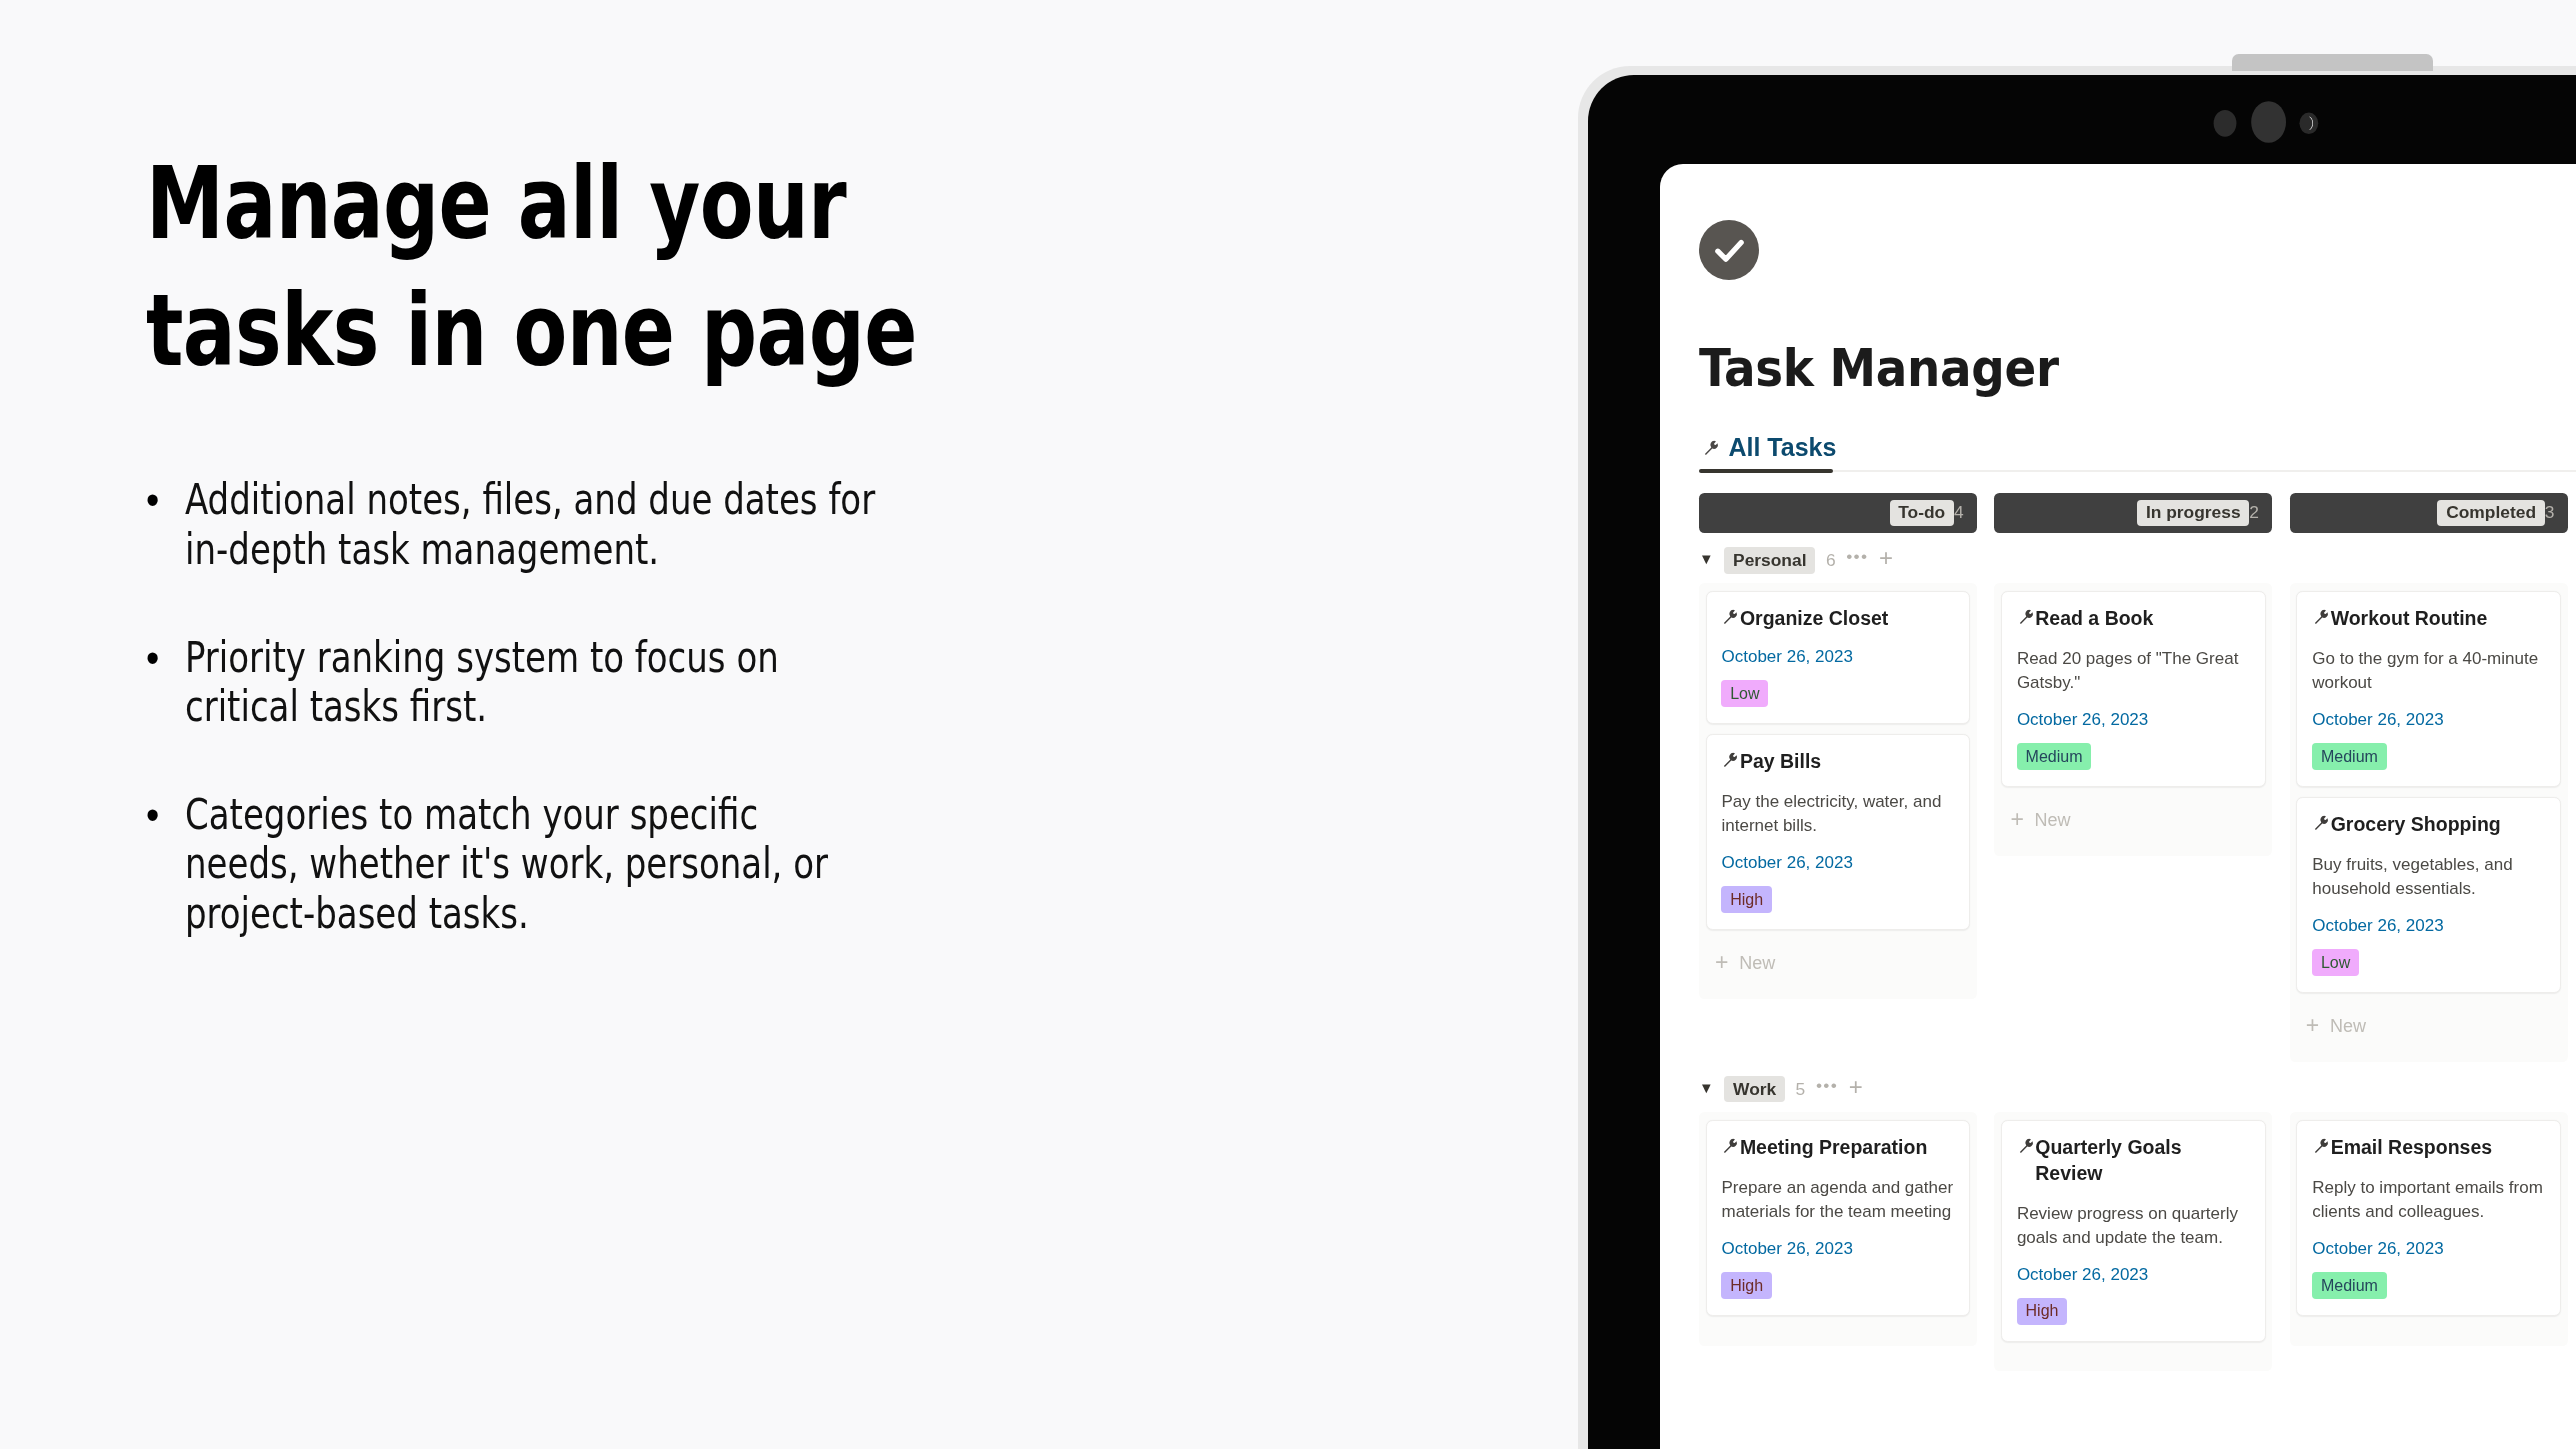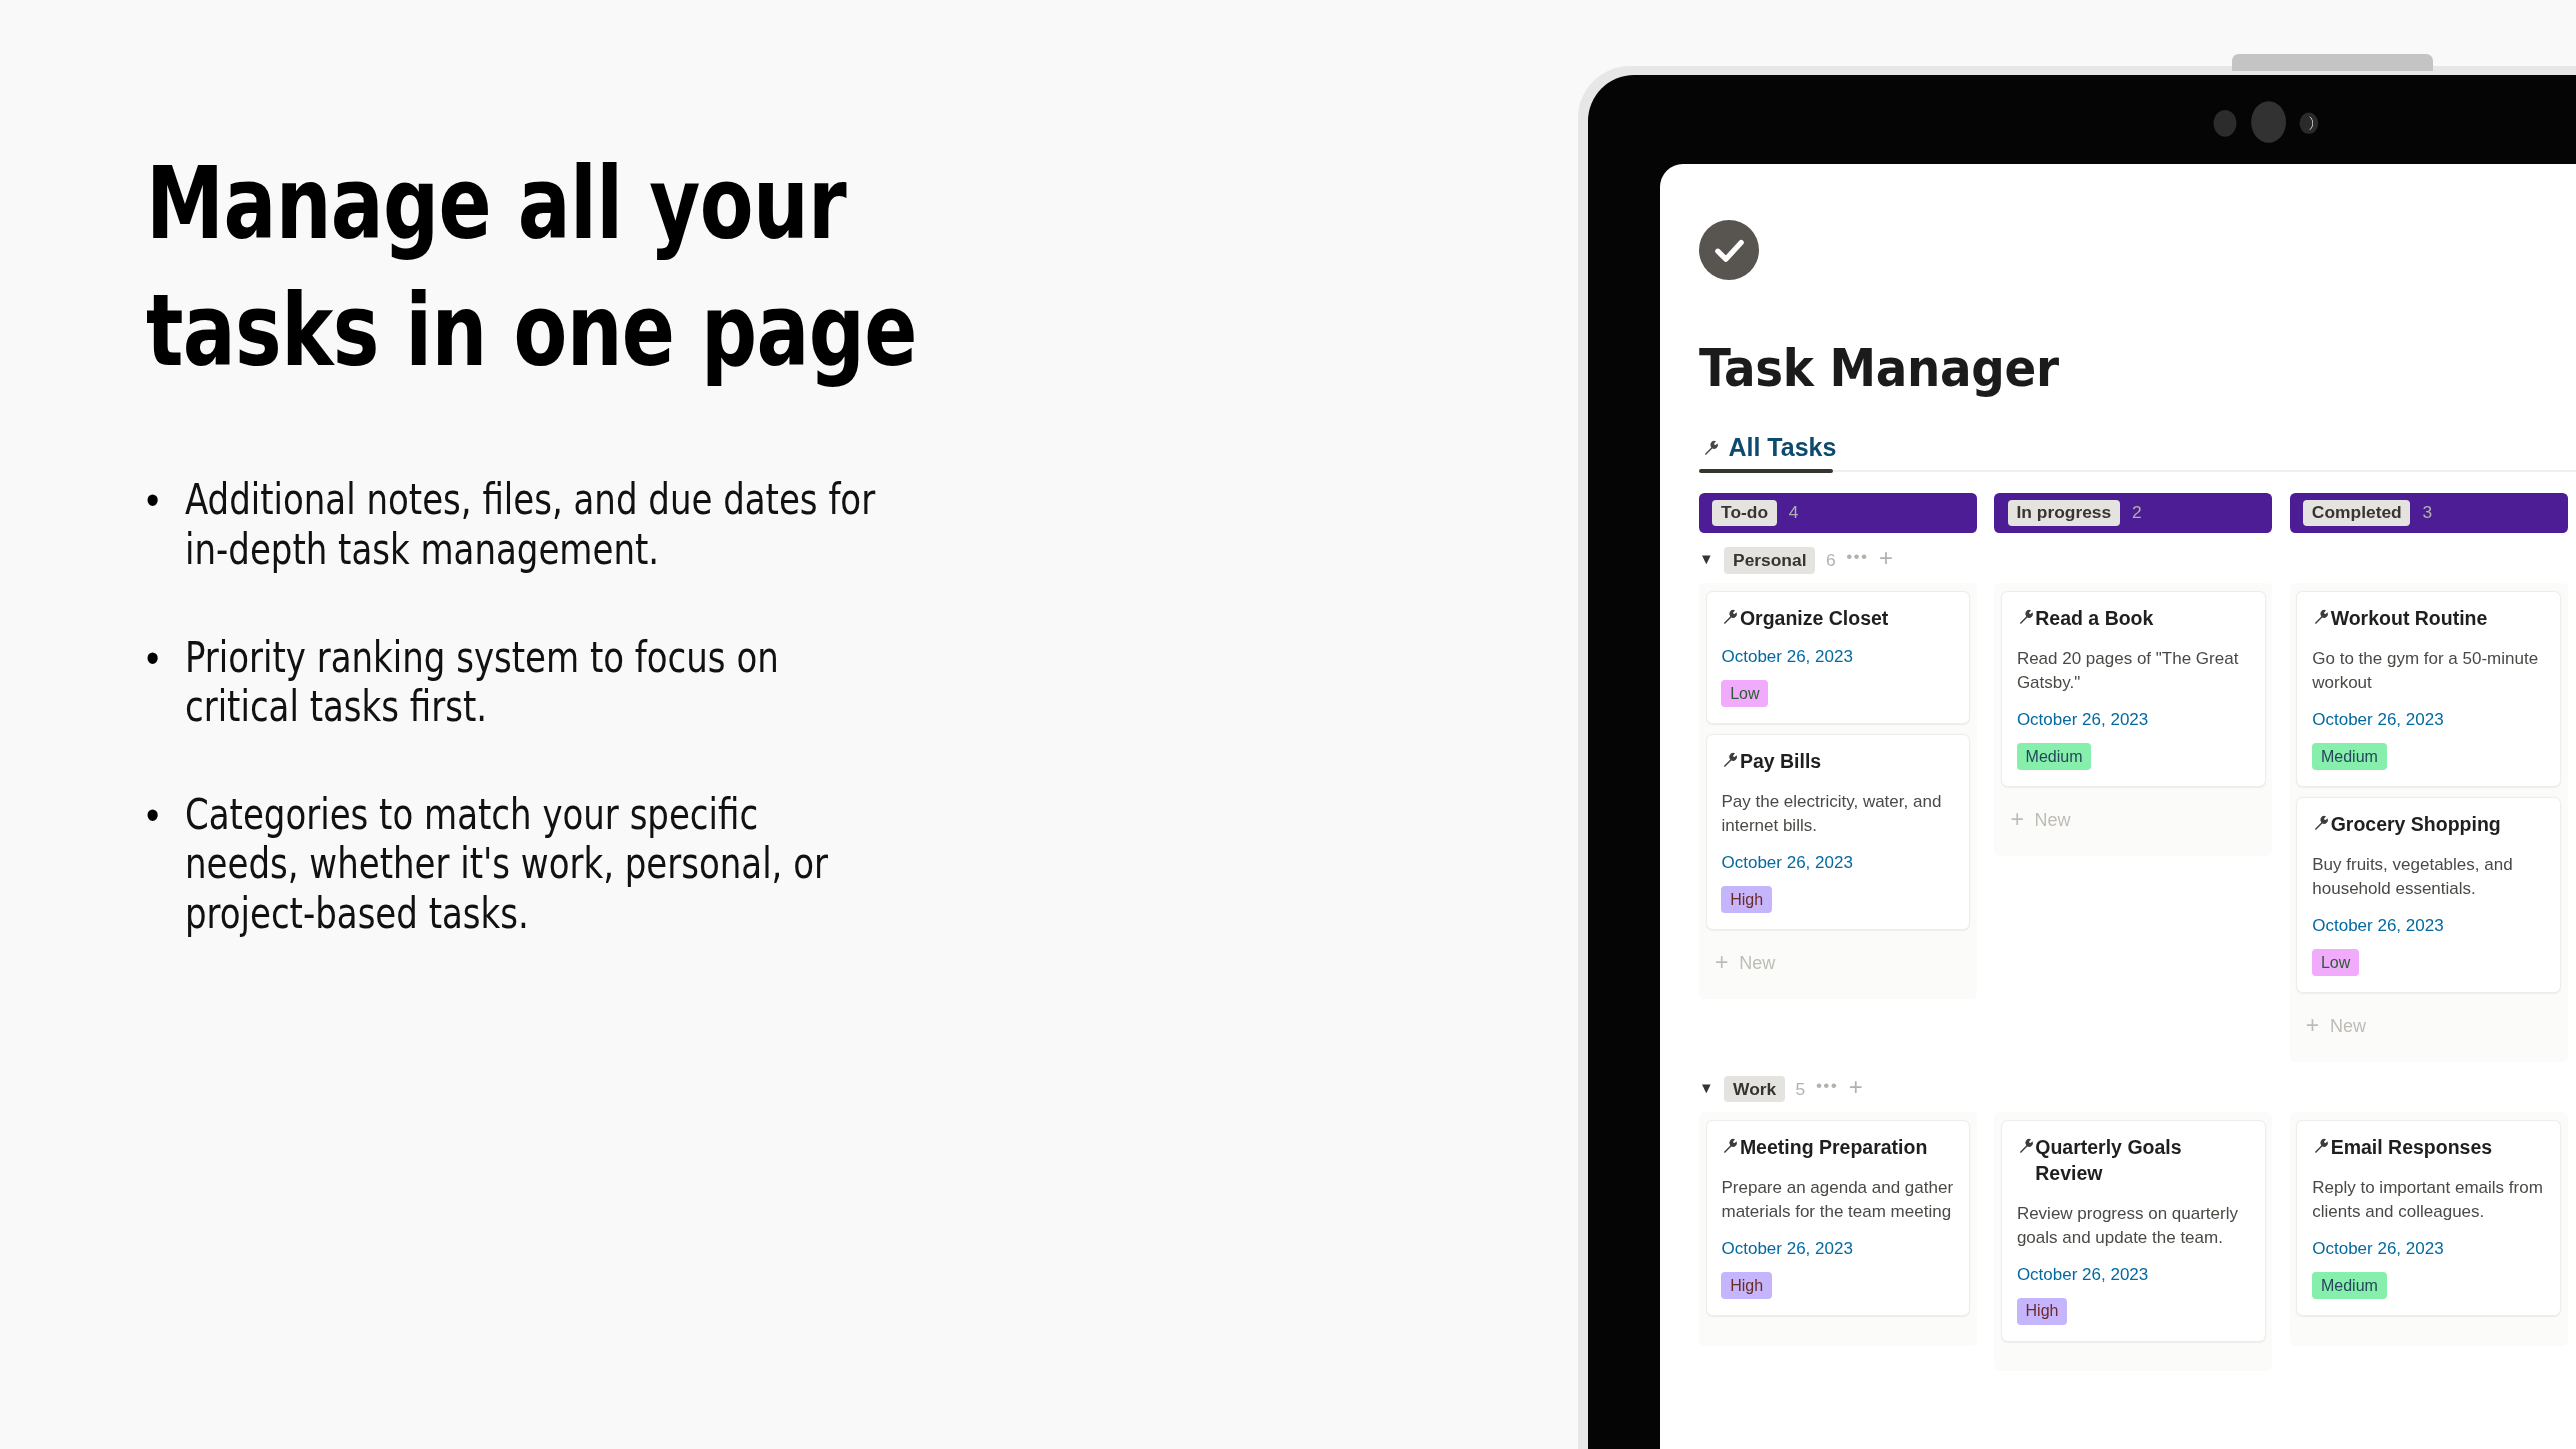--- a/index.html
+++ b/index.html
@@ -151,25 +151,26 @@
     width:925px;
   }
   .board-row{
     display:flex;
     gap:17.4px;
     align-items:flex-start;
   }
   .col{ width:278px; flex:0 0 278px; }
 
   .col-head{
-    background:#4c1d95;
+    background:#404040;
     border-radius:5.4px;
     padding:10.7px 13.4px;
-    display:flex; align-items:center; gap:12px;
+    display:flex; align-items:center; 
     height:40px;
+    justify-content:flex-end;
   }
   .chip{
     background:#e4e3e0;
     border-radius:4px;
     padding:2.7px 8.7px;
     font-size:17.4px;
     font-weight:600;
     color:#37352f;
     white-space:nowrap;
   }
@@ -401,21 +402,21 @@
         <div class="col-body">
         <div class="card">
           <div class="card-title">
             <span class="wrench">
   <svg viewBox="0 0 24 24" aria-hidden="true">
                             <path d="M17.9 2.6a5.6 5.6 0 0 0-5.1 9.2L4 20.6 5.4 22l8.8-8.8a5.6 5.6 0 0 0 7.3-7.4l-2.6 2.6-1.8-.4-.4-1.8 2.6-2.6a5.5 5.5 0 0 0-1.4-1z" fill="#3f3d3b"></path>
                           </svg>
                         </span>
                         <span>Workout Routine</span>
           </div>
-          <div class="card-desc">Go to the gym for a 50-minute workout</div>
+          <div class="card-desc">Go to the gym for a 40-minute workout</div>
           <div class="card-date">October 26, 2023</div>
           <span class="badge medium">Medium</span>
         </div>
         <div class="card">
           <div class="card-title">
             <span class="wrench">
   <svg viewBox="0 0 24 24" aria-hidden="true">
                             <path d="M17.9 2.6a5.6 5.6 0 0 0-5.1 9.2L4 20.6 5.4 22l8.8-8.8a5.6 5.6 0 0 0 7.3-7.4l-2.6 2.6-1.8-.4-.4-1.8 2.6-2.6a5.5 5.5 0 0 0-1.4-1z" fill="#3f3d3b"></path>
                           </svg>
                         </span>

